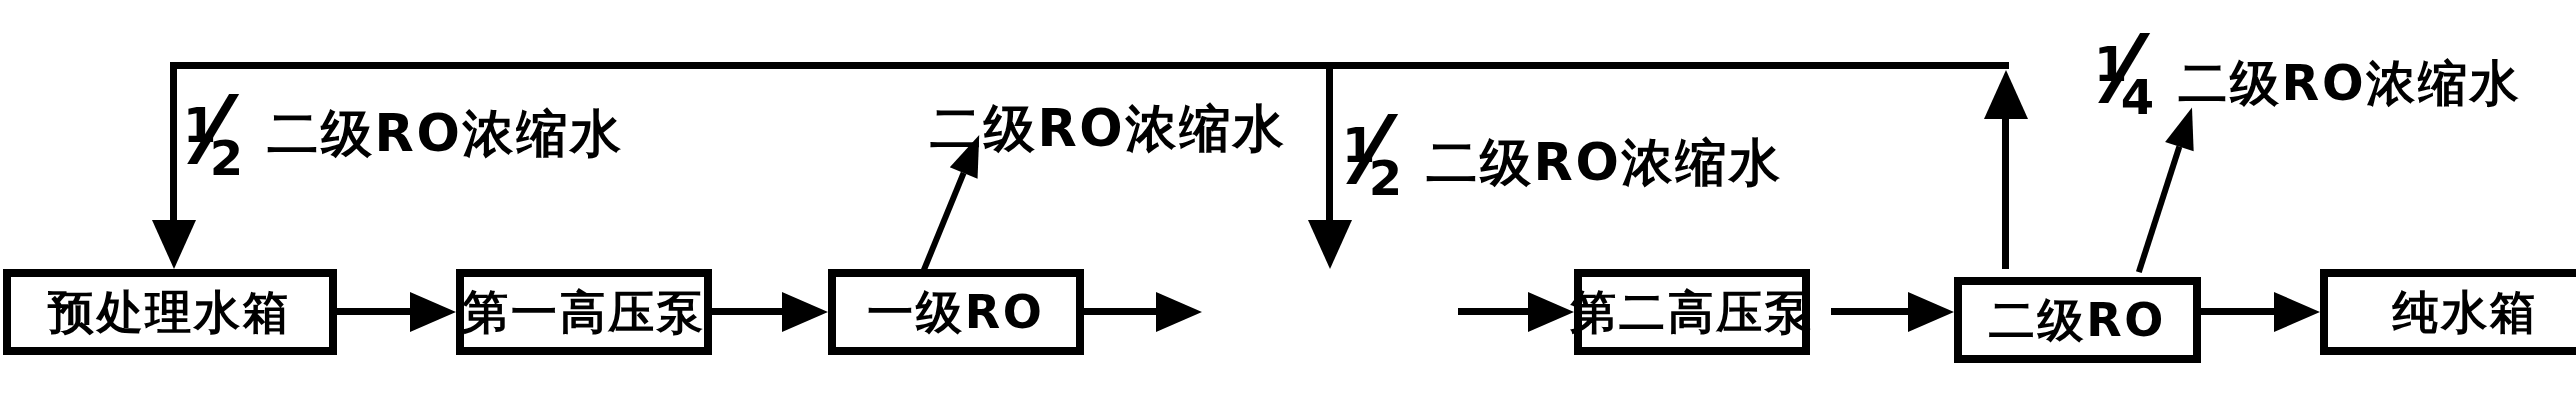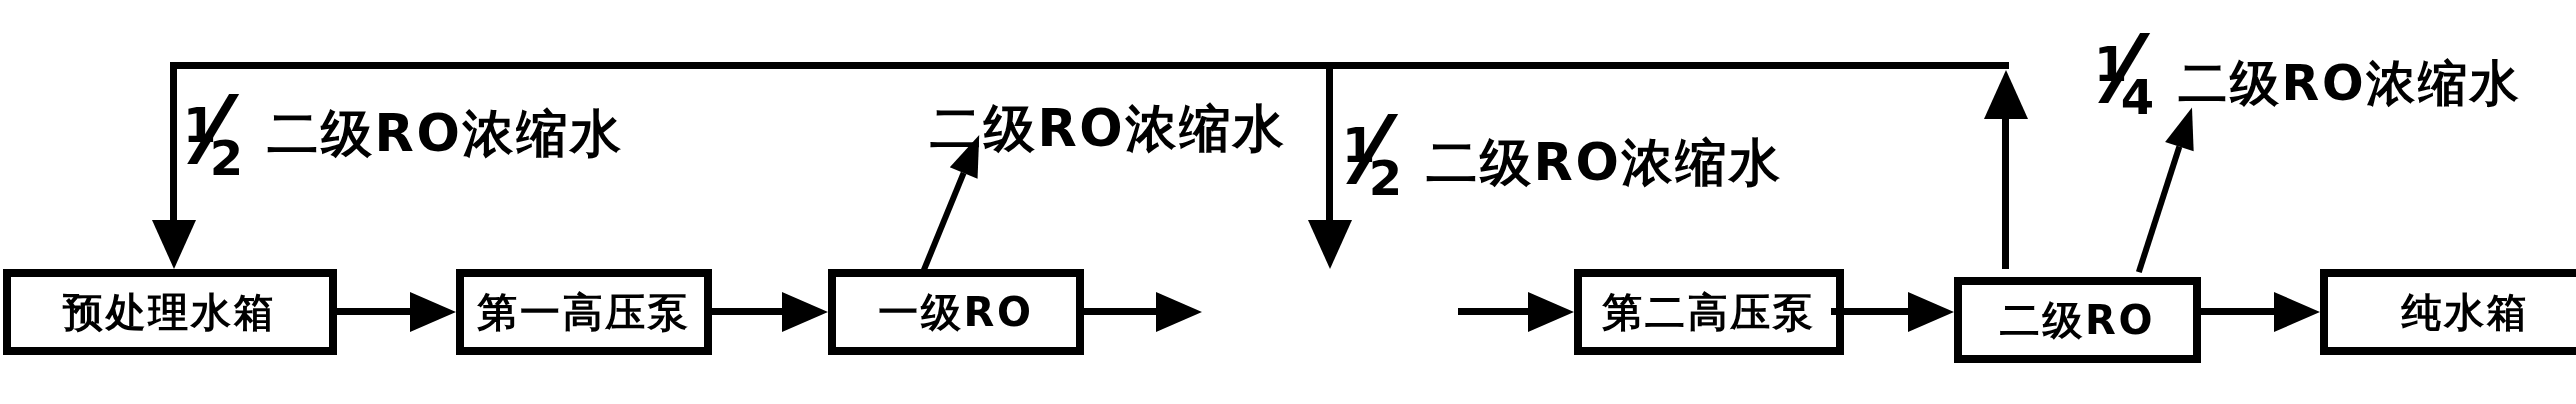--- a/index.html
+++ b/index.html
@@ -4,21 +4,21 @@
 <style>
   html,body{margin:0;padding:0;background:#ffffff;}
   #canvas{
     position:relative;width:2576px;height:404px;background:#ffffff;overflow:hidden;
     font-family:"DejaVu Sans","Liberation Sans",sans-serif;color:#000;
   }
   .box{
     position:absolute;top:269px;height:86px;box-sizing:border-box;
     border:8.2px solid #000;background:#fff;
     display:flex;align-items:center;justify-content:center;
-    font-weight:bold;font-size:40px;letter-spacing:2.7px;line-height:1;white-space:nowrap;
+    font-weight:bold;font-size:46px;letter-spacing:2.7px;line-height:1;white-space:nowrap;
   }
   .hline,.vline{position:absolute;background:#000;}
   .tri-right{position:absolute;width:0;height:0;border-top:20px solid transparent;border-bottom:20px solid transparent;border-left:46px solid #000;}
   .tri-down{position:absolute;width:0;height:0;border-left:22px solid transparent;border-right:22px solid transparent;border-top:49px solid #000;}
   .tri-up{position:absolute;width:0;height:0;border-left:22px solid transparent;border-right:22px solid transparent;border-bottom:49px solid #000;}
   .diag{position:absolute;height:6.4px;background:#000;transform-origin:0 50%;}
   .diag .tip{position:absolute;right:-41px;top:50%;transform:translateY(-50%);width:0;height:0;border-top:15.6px solid transparent;border-bottom:15.6px solid transparent;border-left:41px solid #000;}
   .lbl{position:absolute;display:flex;align-items:flex-start;font-weight:bold;white-space:nowrap;}
   .txt{font-size:51px;line-height:1.05;letter-spacing:2.7px;font-weight:bold;}
   .txt-sm{font-size:49px;}
@@ -83,21 +83,21 @@
 
   <div class="box" style="left:2.7px;width:334px;">
     <span>预处理水箱</span>
   </div>
   <div class="box" style="left:828px;width:256px;">
     <span>一级RO</span>
   </div>
   <div class="box" style="left:456px;width:256px;">
     <span>第一高压泵</span>
   </div>
-  <div class="box" style="left:1574px;width:270px;justify-content:center;">
+  <div class="box" style="left:1574px;width:236px;justify-content:center;">
     <span>第二高压泵</span>
   </div>
   <div class="box" style="left:1954px;width:247px;margin-top:8px;">
     <span>二级RO</span>
   </div>
   <div class="box" style="left:2320px;width:291px;">
     <span>纯水箱</span>
   </div>
 
   <div class="hline" style="left:337px;top:308px;width:75px;height:7.3px;"></div>

